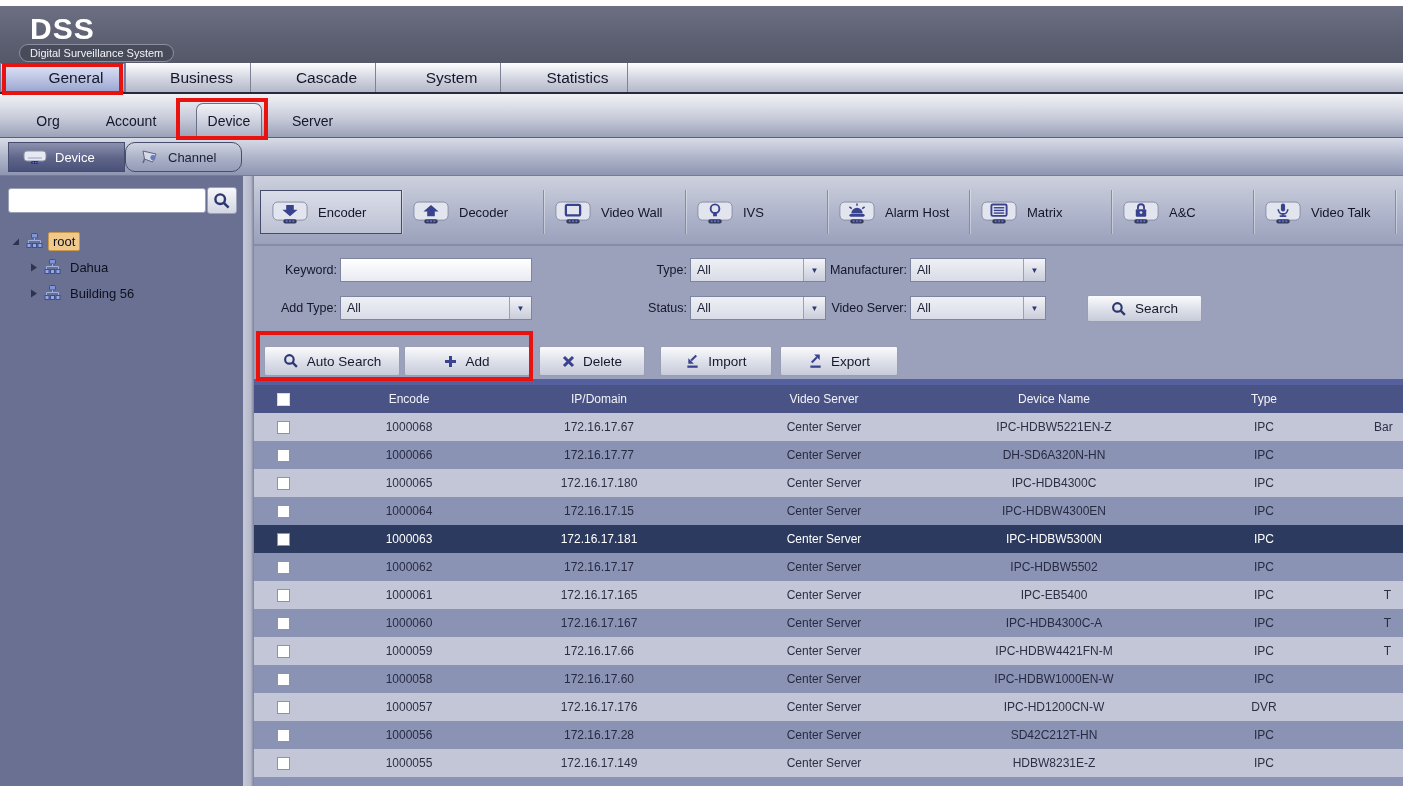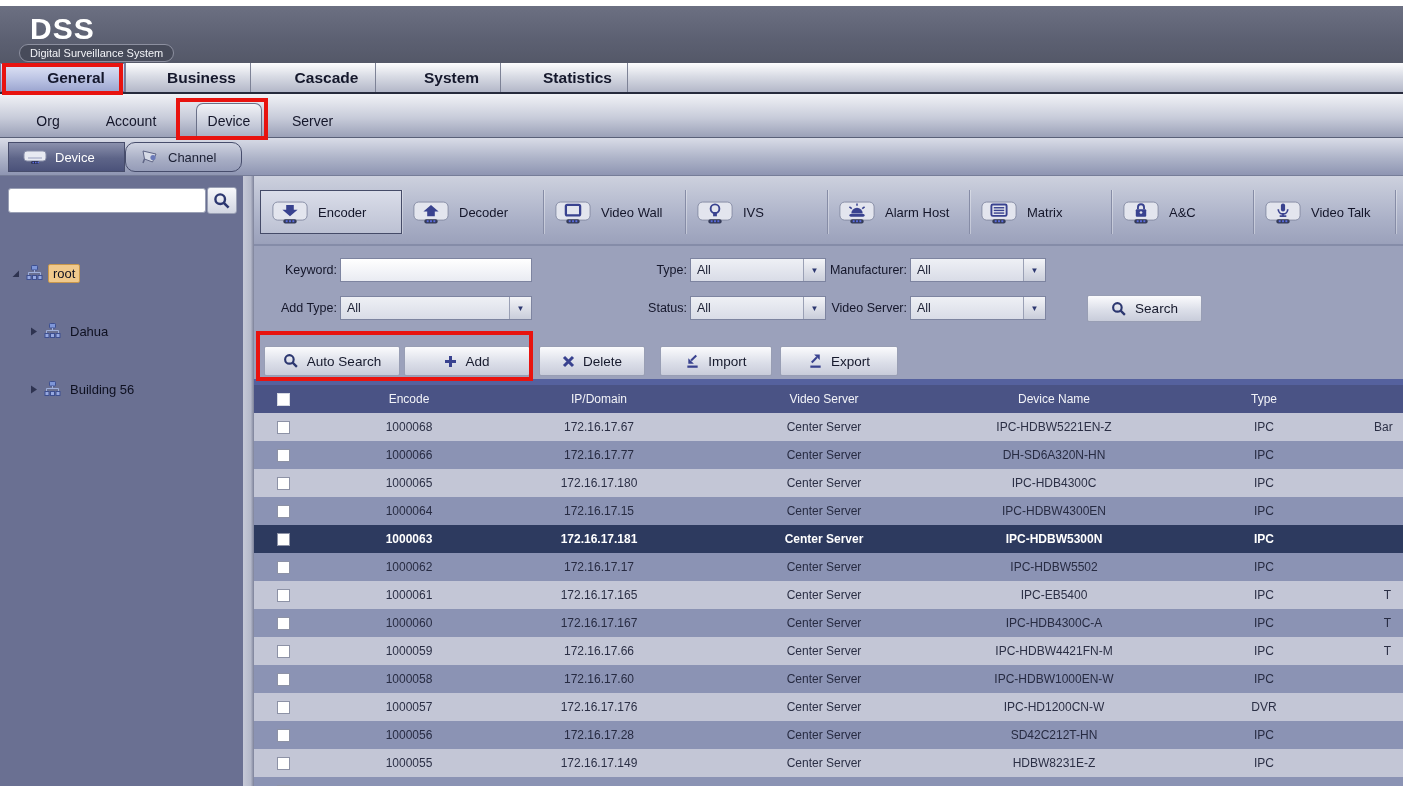--- a/index.html
+++ b/index.html
@@ -12,21 +12,21 @@
     background:linear-gradient(180deg,#6c7082 0%,#5d6173 55%,#545868 100%); }
   .logo { position:absolute; left:30px; top:6px; color:#ffffff; font-size:30px; font-weight:bold; letter-spacing:1px; }
   .tagline { position:absolute; left:19px; top:38px; background:#474b5a; border:1px solid #8d90a0;
     border-radius:9px; color:#f2f3f7; font-size:11px; padding:2px 10px;text-align:center; }
 
   
   .main-tabs { position:absolute; left:0; top:63px; width:1403px; height:31px; display:flex;
     background:linear-gradient(180deg,#fdfdfe 0%,#d9dce5 45%,#b3b7c8 100%);
     border-bottom:2px solid #262a3c; }
   .mtab { height:100%; display:flex; align-items:center; justify-content:center;
-    font-size:15.5px; font-weight:bold; color:#14172b; border-right:1px solid #7d8296; cursor:default;padding-left:27px; }
+    font-size:15.5px; font-weight:normal; color:#14172b; border-right:1px solid #7d8296; cursor:default;padding-left:27px; }
   .mtab.sel { background:linear-gradient(180deg,#e3e7f7 0%,#bcc4e4 55%,#9aa4cf 100%);
     box-shadow:inset 0 0 0 1px #7078a2; }
 
   
   .sub-tabs { position:absolute; left:0; top:94px; width:1403px; height:44px;
     background:linear-gradient(180deg,#f1f2f6 0%,#c8ccda 55%,#9ba1b8 100%);
     border-bottom:1px solid #596078; }
   .stab { position:absolute; bottom:8px; font-size:14px; color:#14162a; text-align:center; }
   .stab-device { position:absolute; left:196px; top:9px; bottom:0; width:66px;
     border:1px solid #6a7088; border-bottom:none; border-radius:7px 7px 0 0;
@@ -44,21 +44,21 @@
 
   
   .sidebar { position:absolute; left:0; top:176px; width:243px; height:610px; background:#6a7092; }
   .side-search { position:absolute; left:8px; top:12px; width:198px; height:25px;
     background:#ffffff; border:1px solid #9aa0b5; border-radius:3px; font-size:12px; padding:0 6px;
     font-family:"Liberation Sans", sans-serif; }
   .side-search-btn { position:absolute; left:207px; top:11px; width:30px; height:27px;
     background:linear-gradient(180deg,#f7f8fb,#d2d6e2); border:1px solid #9aa0b5; border-radius:3px;
     display:flex; align-items:center; justify-content:center; }
   .tree { position:absolute; left:0; top:52px; width:243px; font-size:13px; color:#0e1020; }
-  .tnode { display:flex; align-items:center; gap:5px; height:26px;margin-top:32px; }
+  .tnode { display:flex; align-items:center; gap:5px; height:26px; }
   .tnode .lbl { padding:1px 4px; }
   .tnode.root { padding-left:10px; }
   .tnode.child { padding-left:28px; }
   .tnode .lbl.sel { background:#f0c98c; border:1px solid #c9984c; border-radius:2px; }
 
   
   .v-divider { position:absolute; left:243px; top:176px; width:11px; height:610px;
     background:linear-gradient(90deg,#c6c9d7 0%,#b5b9ca 70%,#7c8199 100%); }
 
   
@@ -88,21 +88,21 @@
   .abtn { position:absolute; top:170px; height:30px; }
 
   .blue-strip { position:absolute; left:0; top:203px; width:1149px; height:6px; background:#55619e; }
 
   
   .thead { position:absolute; left:0; top:209px; width:1149px; height:28px; background:#4a5385;
     display:flex; align-items:center; color:#f2f3f8; font-size:12px; }
   .tbody { position:absolute; left:0; top:237px; width:1149px; }
   .trow { display:flex; align-items:center; height:28px; background:#c3c6d6; font-size:12px; color:#2b2f45; }
   .trow.alt { background:#8b93b4; color:#272b42; }
-  .trow.selected { background:#2d3a5f; color:#ffffff; font-weight:bold; }
+  .trow.selected { background:#2d3a5f; color:#ffffff; font-weight:normal; }
   .col-cb { width:60px; display:flex; }
   .col-encode { width:190px; text-align:center; }
   .col-ip { width:190px; text-align:center; }
   .col-server { width:260px; text-align:center; }
   .col-name { width:200px; text-align:center; }
   .col-type { width:220px; text-align:center; }
   .col-extra { flex:1; text-align:right; padding-right:12px; white-space:nowrap; overflow:hidden; }
   .cbox { width:13px; height:13px; background:#ffffff; border:1px solid #8d92a6; margin-left:23px; }
   .thead .cbox { border-color:#d6d9e2; }
 

